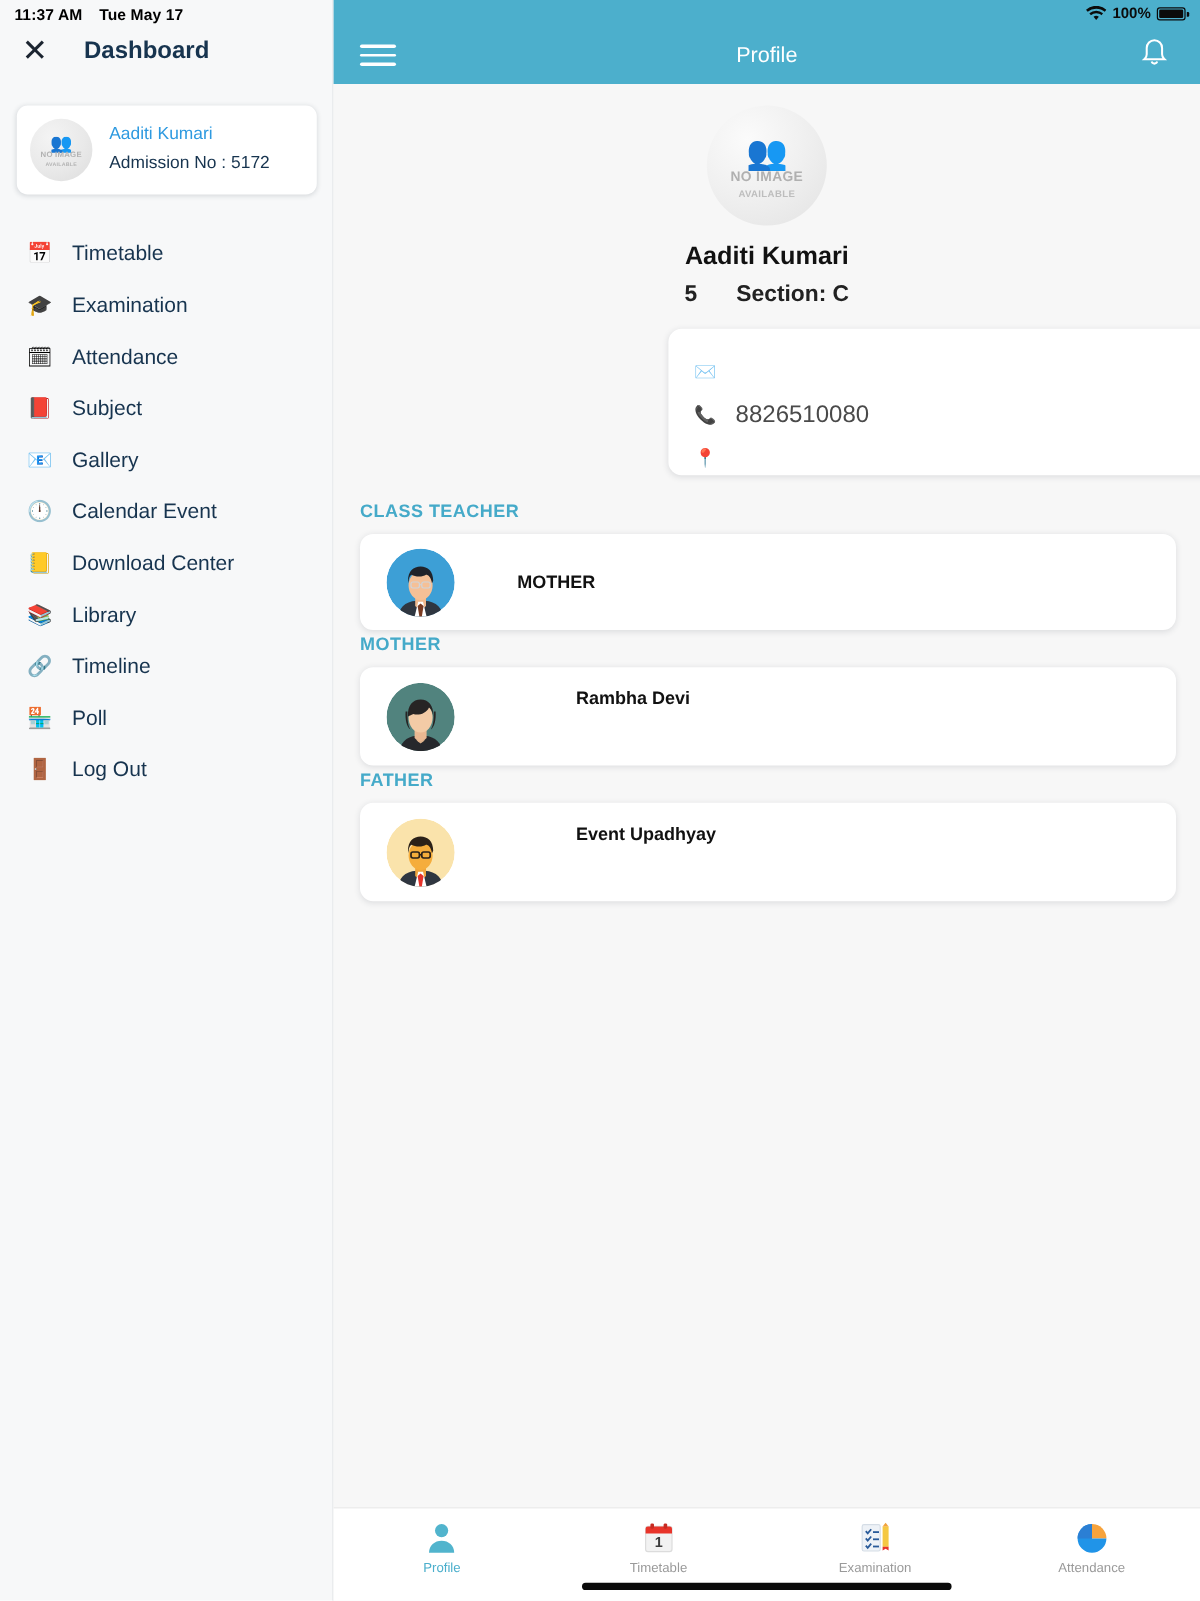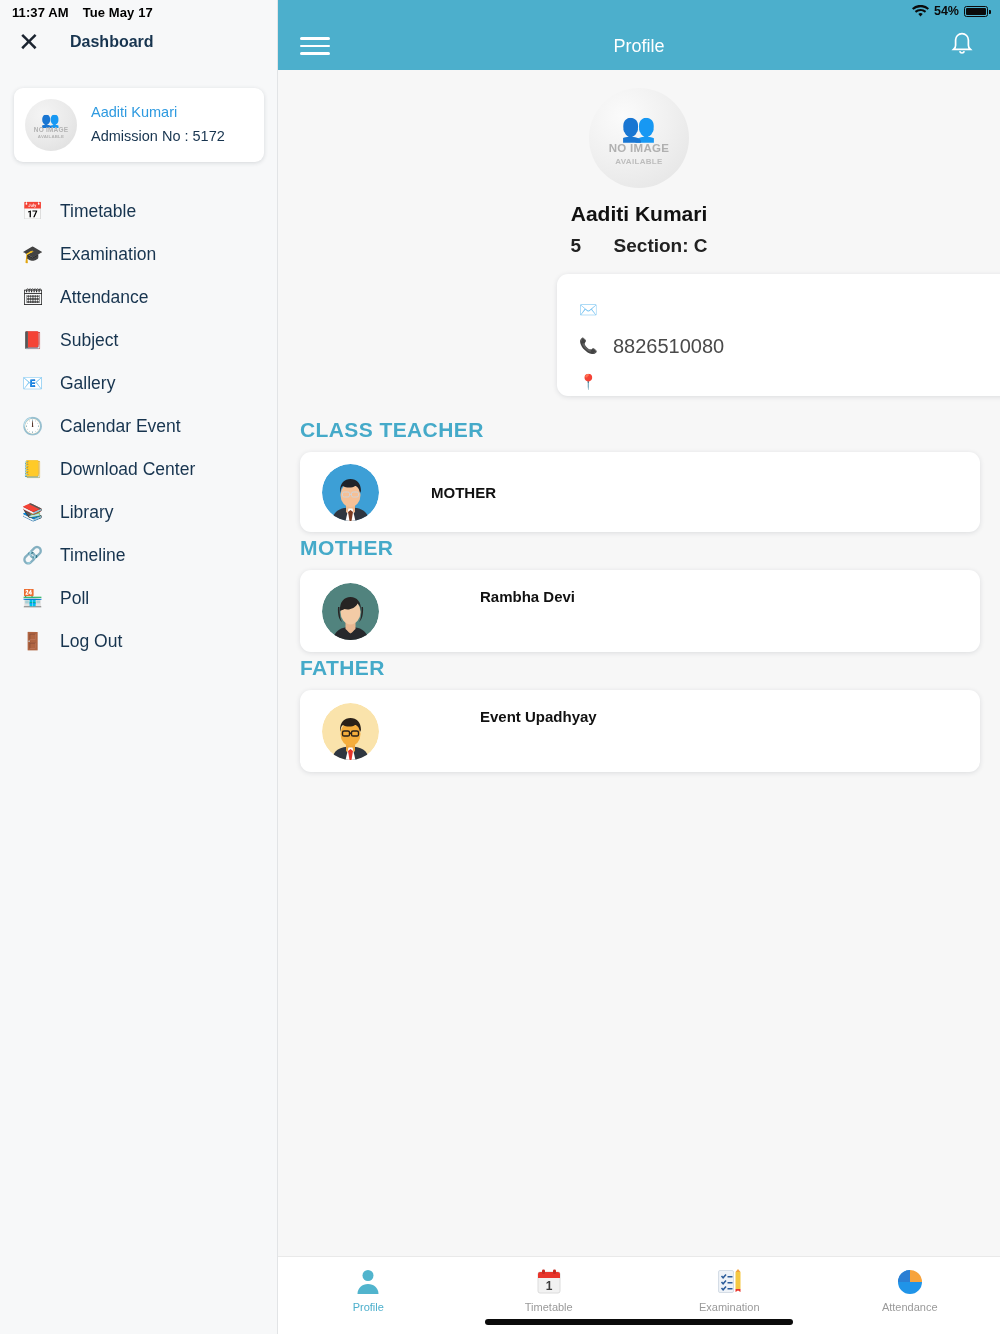--- a/index.html
+++ b/index.html
@@ -29,21 +29,21 @@
     position: absolute; top: 18px; left: 0; width: 278px; height: 48px;
     display: flex; align-items: center;
   }
   .close-x {
     width: 38px; height: 38px; margin-left: 10px;
     display: flex; align-items: center; justify-content: center;
     color: #1b2430; font-size: 26px; line-height: 1; font-weight: 300;
     cursor: pointer;
   }
   .drawer-title {
-    font-size: 16px; font-weight: bold; color: #17344f;
+    font-size: 20px; font-weight: bold; color: #17344f;
     margin-left: 22px;
   }
   .student-card {
     position: absolute; top: 88px; left: 14px;
     width: 250px; height: 74px;
     background: #ffffff; border-radius: 9px;
     box-shadow: 0 1px 4px rgba(40,50,60,.16);
     display: flex; align-items: center;
   }
   .no-img-circle {
@@ -124,21 +124,21 @@
     background: #fff; border-radius: 11px;
     box-shadow: 0 1px 5px rgba(40,50,60,.13);
     padding: 18px 0 0 22px;
   }
   .contact-line { display: flex; align-items: center; height: 36px; }
   .contact-ico { width: 26px; flex: 0 0 26px; display: flex; align-items: center; font-size: 15px; }
   .contact-val { margin-left: 8px; font-size: 20px; color: #4a4a4a; }
 
   .section { margin-top: 4px; }
   .section-title {
-    color: #45aac9; font-size: 21px; font-weight: bold; letter-spacing: .4px;
+    color: #45aac9; font-size: 15px; font-weight: bold; letter-spacing: .4px;
     margin-left: 22px; margin-bottom: 10px;
   }
   .person-card {
     margin-left: 22px; width: 680px; height: 80px;
     background: #fff; border-radius: 11px;
     box-shadow: 0 1px 5px rgba(40,50,60,.13);
     display: flex; align-items: center; position: relative;
   }
   .person-card.tall { height: 82px; }
   .pa { width: 57px; height: 57px; margin-left: 22px; flex: 0 0 57px; border-radius: 50%; overflow: hidden; }
@@ -238,21 +238,21 @@
 
   <div class="main">
 
     <div class="topbar">
       <div class="status-right">
         <svg width="17" height="13" viewBox="0 0 17 13">
           <path d="M8.5 11.6l2.2-2.6a3.4 3.4 0 0 0-4.4 0l2.2 2.6z" fill="#0b0b0b"></path>
           <path d="M8.5 6.1c1.7 0 3.2.6 4.4 1.6l1.3-1.6a8.6 8.6 0 0 0-11.4 0l1.3 1.6a6.7 6.7 0 0 1 4.4-1.6z" fill="#0b0b0b"></path>
           <path d="M8.5 2.2c2.7 0 5.2 1 7.1 2.6L17 3.2A12.5 12.5 0 0 0 0 3.2l1.4 1.6A10.9 10.9 0 0 1 8.5 2.2z" fill="#0b0b0b"></path>
         </svg>
-        <span>54%</span>
+        <span>100%</span>
         <span class="batt">
             <i></i>
           </span>
       </div>
 
       <div class="topbar-row">
         <div class="hamburger">
           <span></span>
             <span></span>
             <span></span>

